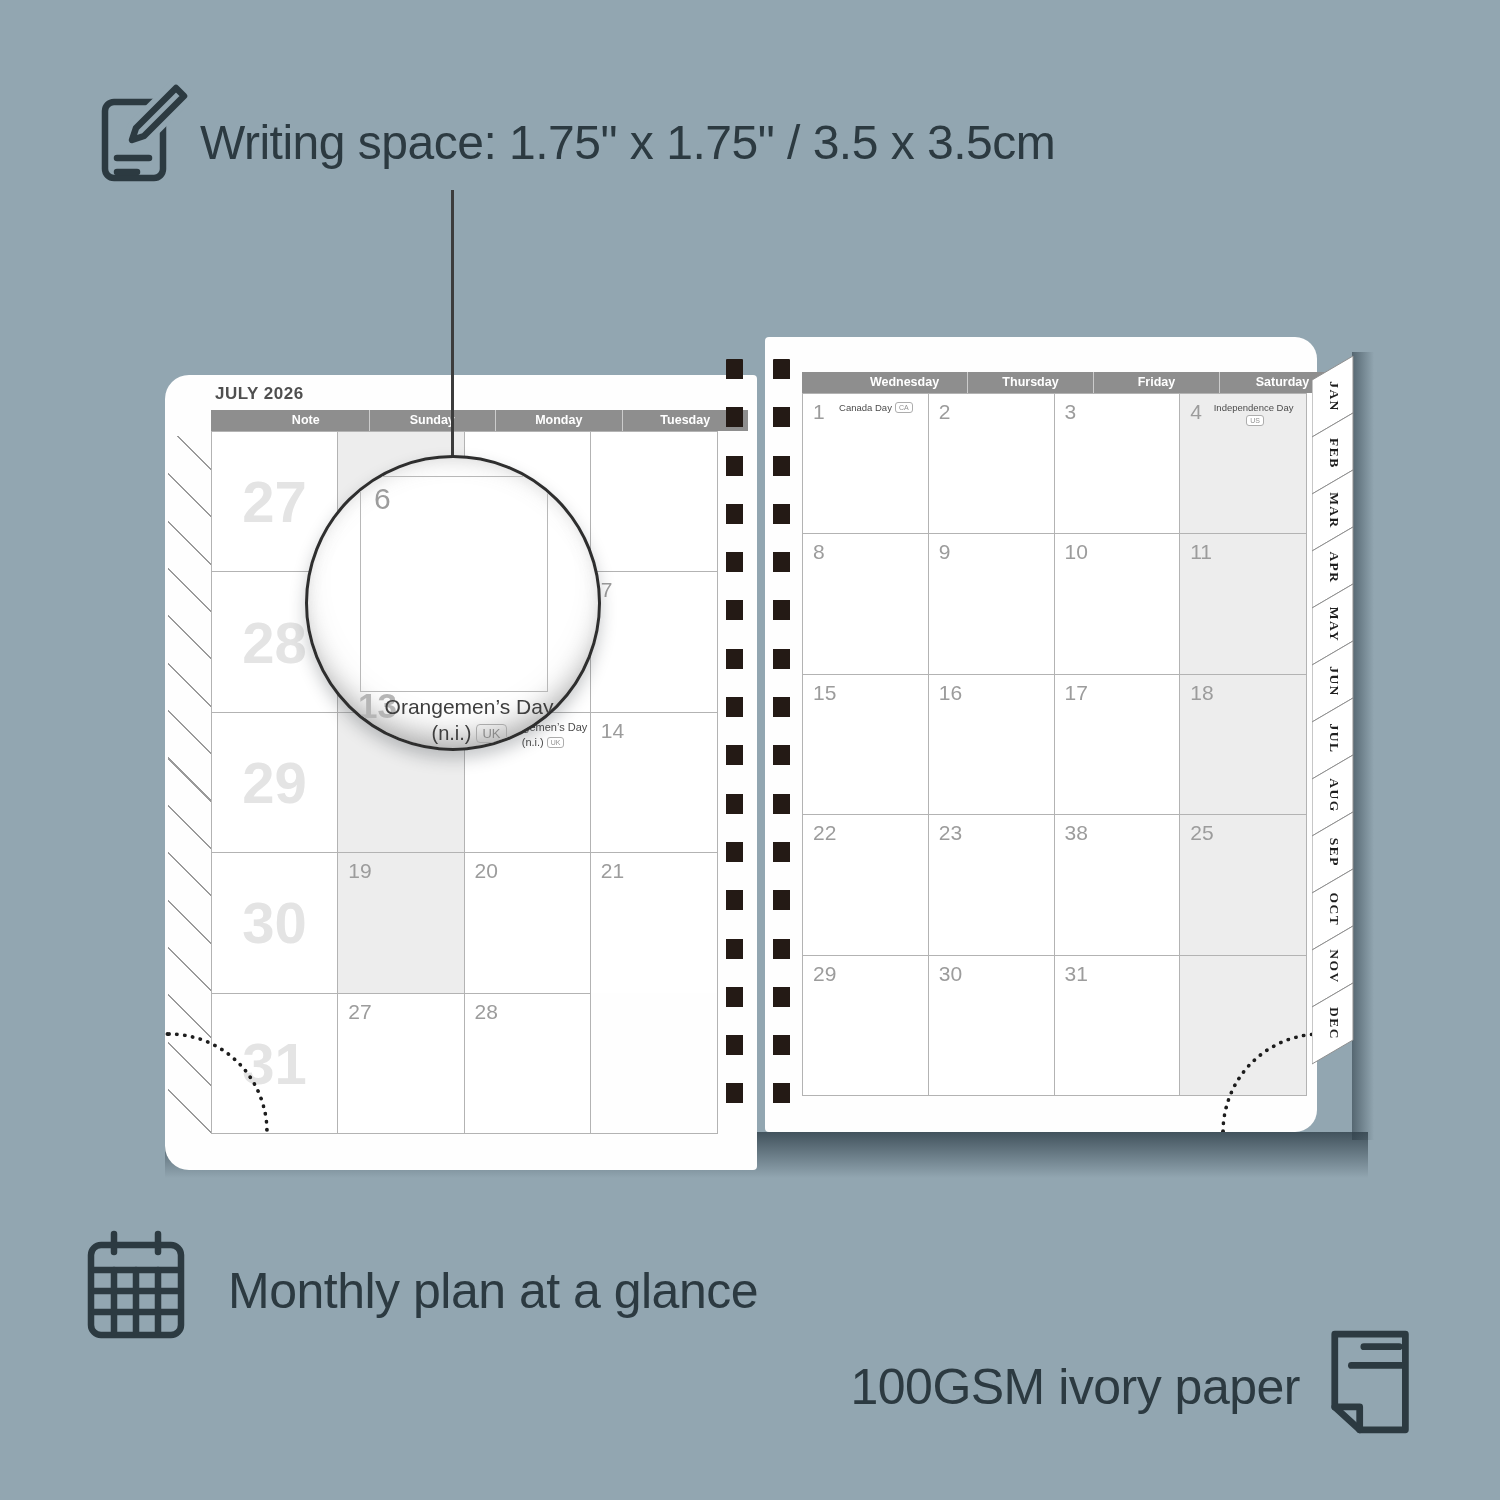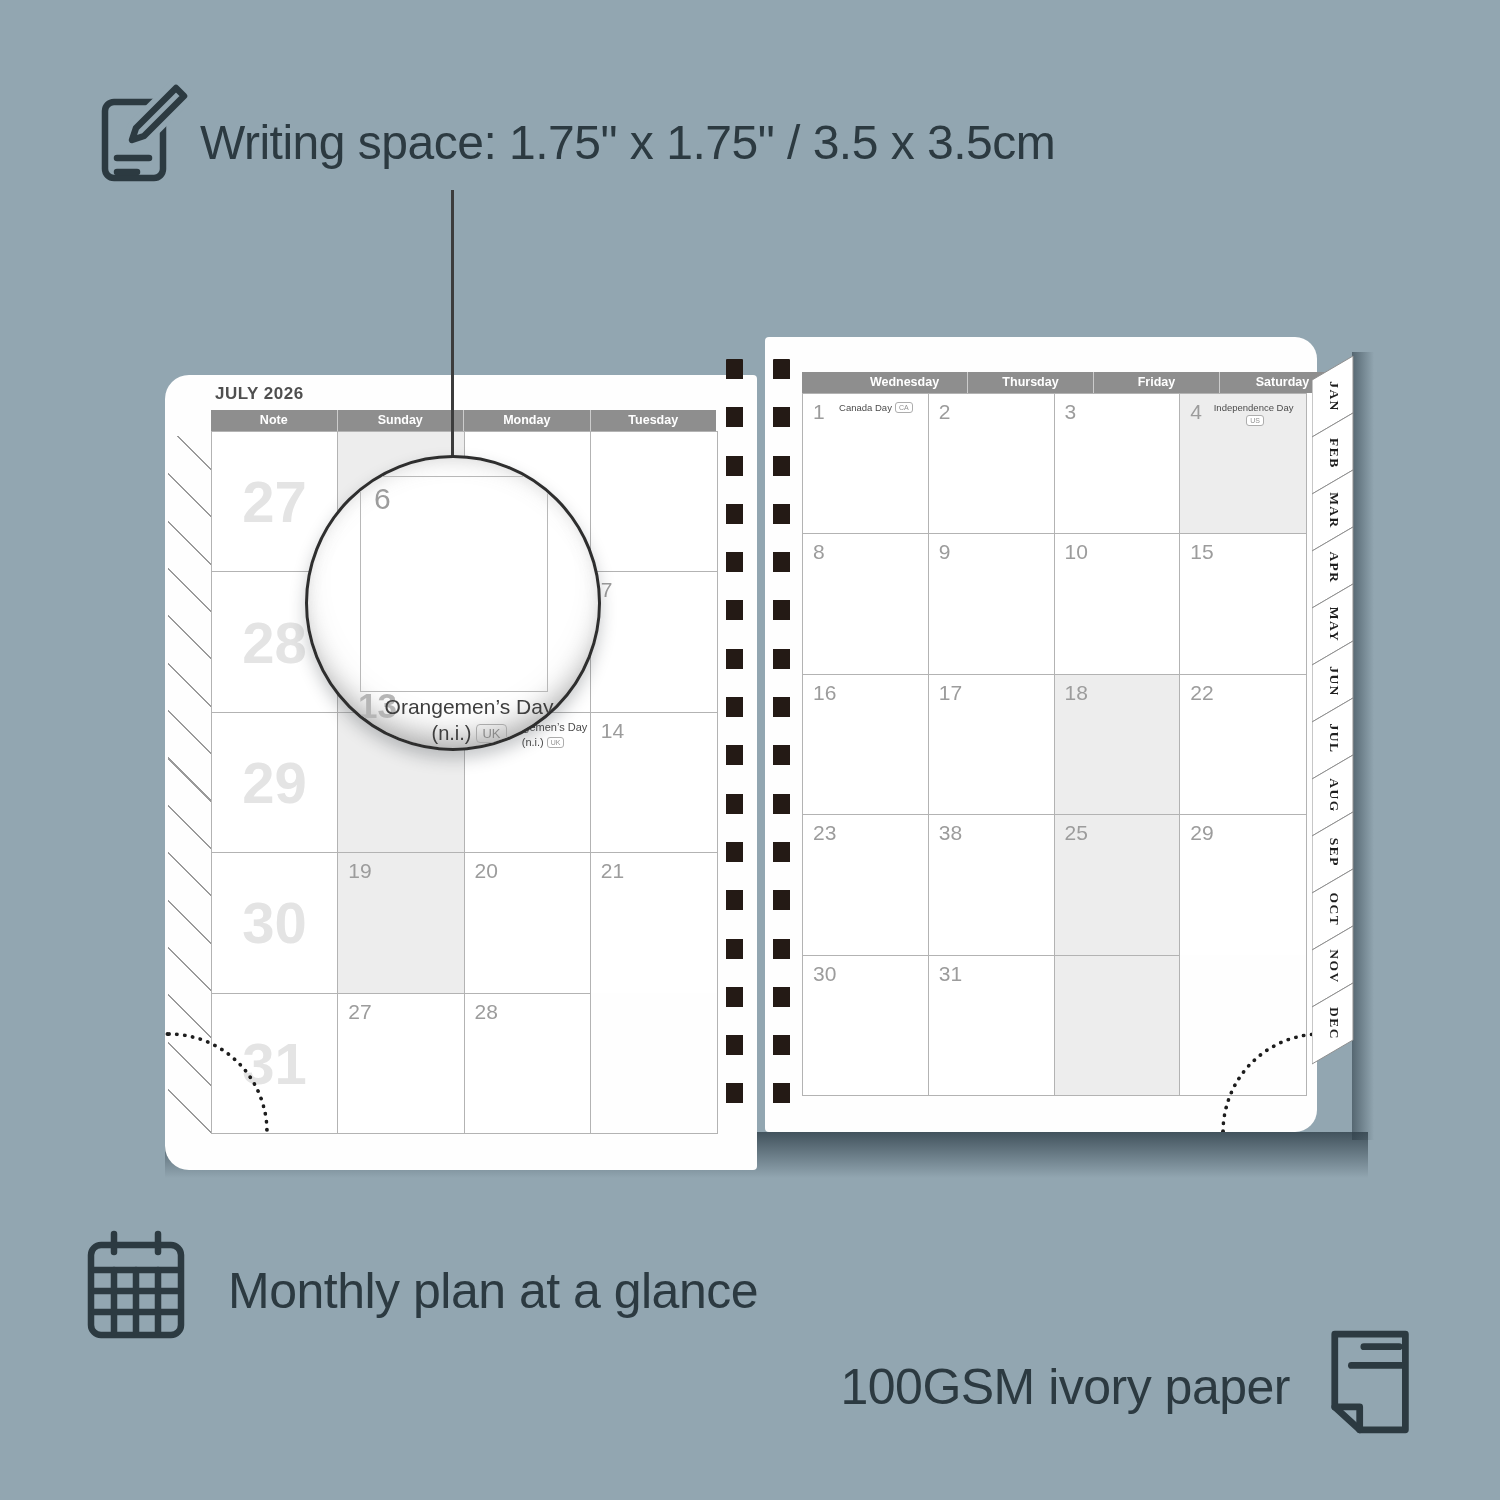--- a/index.html
+++ b/index.html
@@ -80,21 +80,21 @@
   </svg>
   <div class="abs note-text" style="left:200px;top:115px;">Writing space: 1.75" x 1.75" / 3.5 x 3.5cm</div>
   <div class="connector"></div>
 
   <div class="shadow-bottom"></div>
   <div class="shadow-right"></div>
 
   <div class="page page-left">
     <div class="hatch"></div>
     <div class="cal-title">JULY 2026</div>
-    <div class="cal-header" id="lp-header" style="left:46px;width:505px;">
+    <div class="cal-header" id="lp-header" style="left:46px;width:505px;padding-left:32px;">
         <span>Note</span>
         <span>Sunday</span>
         <span>Monday</span>
         <span>Tuesday</span>
       </div>
     <div class="cal-body" id="lp-body" style="left:46px;width:505px;">
         <div class="cell weeknum">27</div>
         <div class="cell shaded"></div>
         <div class="cell"></div>
         <div class="cell"></div>
@@ -156,20 +156,23 @@
           <div class="holiday"><span>Independence Day</span><span class="badge">US</span></div>
         </div>
         <div class="cell">
           <span class="daynum">8</span>
         </div>
         <div class="cell">
           <span class="daynum">9</span>
         </div>
         <div class="cell">
           <span class="daynum">10</span>
+        </div>
+        <div class="cell shaded">
+          <span class="daynum">11</span>
         </div>
         <div class="cell">
           <span class="daynum">15</span>
         </div>
         <div class="cell">
           <span class="daynum">16</span>
         </div>
         <div class="cell">
           <span class="daynum">17</span>
         </div>
@@ -254,21 +257,21 @@
     <rect class="icon-stroke" x="7" y="15" width="90" height="90" rx="10" stroke-width="7"></rect>
     <line class="icon-stroke" x1="10" y1="40" x2="94" y2="40" stroke-width="6"></line>
     <line class="icon-stroke" x1="10" y1="61" x2="94" y2="61" stroke-width="6"></line>
     <line class="icon-stroke" x1="10" y1="82" x2="94" y2="82" stroke-width="6"></line>
     <line class="icon-stroke" x1="30" y1="40" x2="30" y2="102" stroke-width="6"></line>
     <line class="icon-stroke" x1="52" y1="40" x2="52" y2="102" stroke-width="6"></line>
     <line class="icon-stroke" x1="74" y1="40" x2="74" y2="102" stroke-width="6"></line>
   </svg>
   <div class="abs big-text" style="left:228px;top:1262px;">Monthly plan at a glance</div>
 
-  <div class="abs big-text" style="right:210px;top:1358px;">100GSM ivory paper</div>
+  <div class="abs big-text" style="right:200px;top:1358px;">100GSM ivory paper</div>
   <svg class="abs" style="left:1320px;top:1328px;" width="96" height="108" viewBox="0 0 92 104">
     <path class="icon-stroke" d="M14,6 H82 V98 H38 L14,76 Z"></path>
     <path class="icon-stroke" d="M14,76 H38 V98"></path>
     <line class="icon-stroke" x1="42" y1="18" x2="76" y2="18"></line>
     <line class="icon-stroke" x1="30" y1="36" x2="78" y2="36"></line>
   </svg>
 
 </div>
 
 </body></html>

